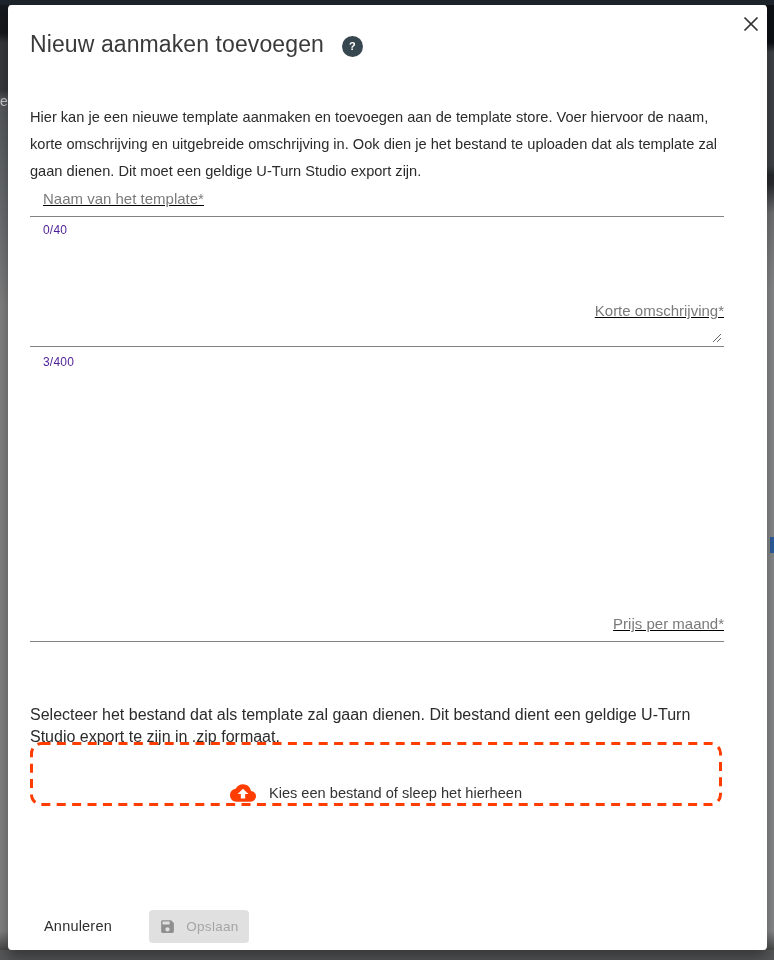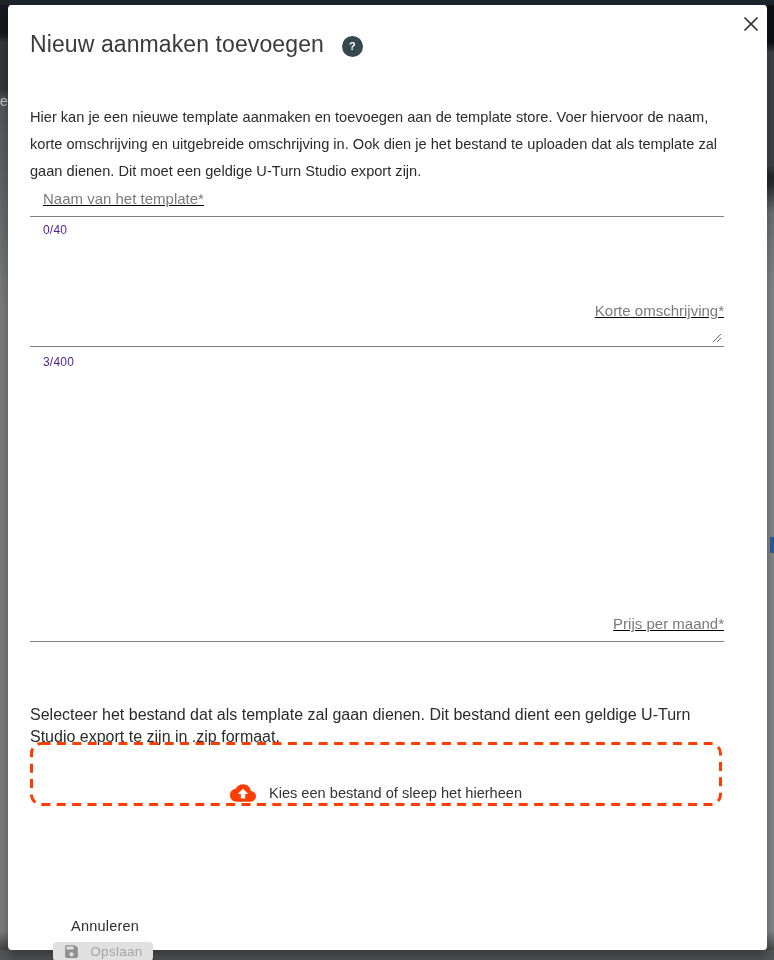--- a/index.html
+++ b/index.html
@@ -78,21 +78,21 @@
     position:absolute;left:22px;top:737px;width:692px;height:64px;
     display:flex;align-items:flex-end;justify-content:center;cursor:pointer;
   }
   .dropzone svg.dash{position:absolute;left:0;top:0;}
   .dz-inner{display:flex;align-items:center;gap:13px;position:relative;}
   .dz-label{font-size:14.6px;color:#333333;}
 
   
   .footer{
     position:absolute;left:22px;top:905px;height:36px;
-    display:flex;align-items:flex-end;flex-direction:column;
+    display:flex;align-items:flex-start;
   }
   .cancel-btn{
     background:transparent;border:none;cursor:pointer;
     font-family:inherit;font-size:14.5px;color:#2e2e2e;
     padding:8px 14px;letter-spacing:0.2px;
   }
   .save-btn{
     margin-left:23px;width:100px;height:33px;border:none;border-radius:4px;
     background:#E0E0E0;color:#A5A5A5;
     font-family:inherit;font-size:13.5px;letter-spacing:0.3px;

